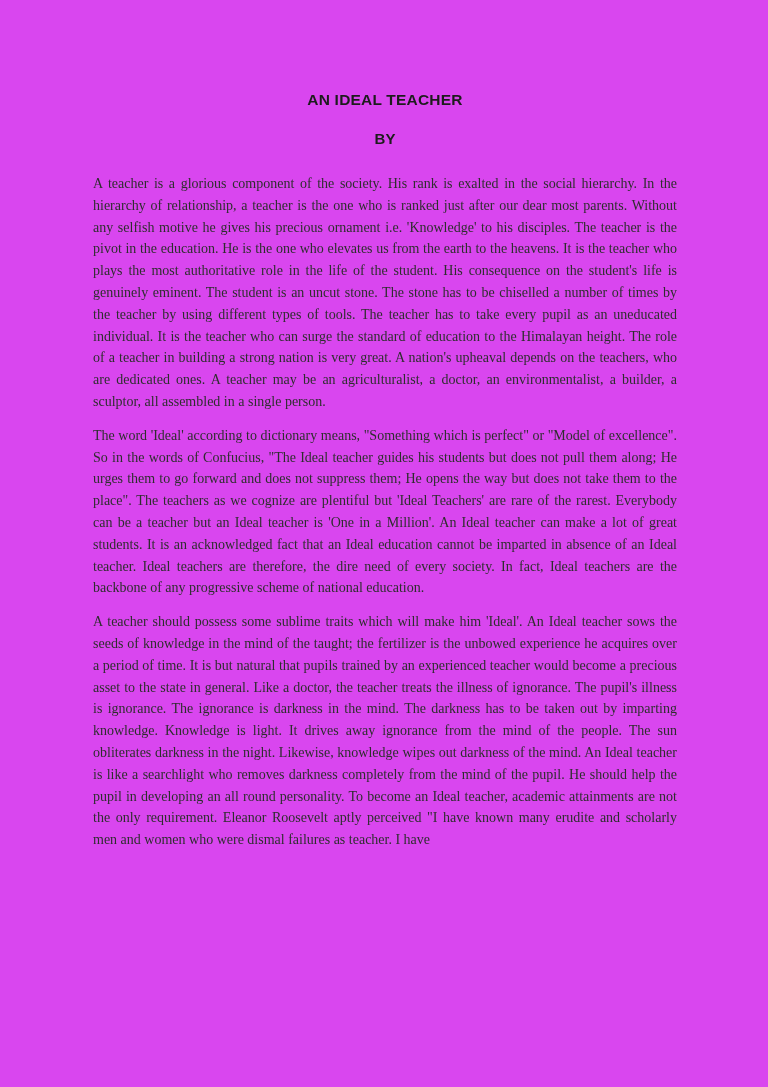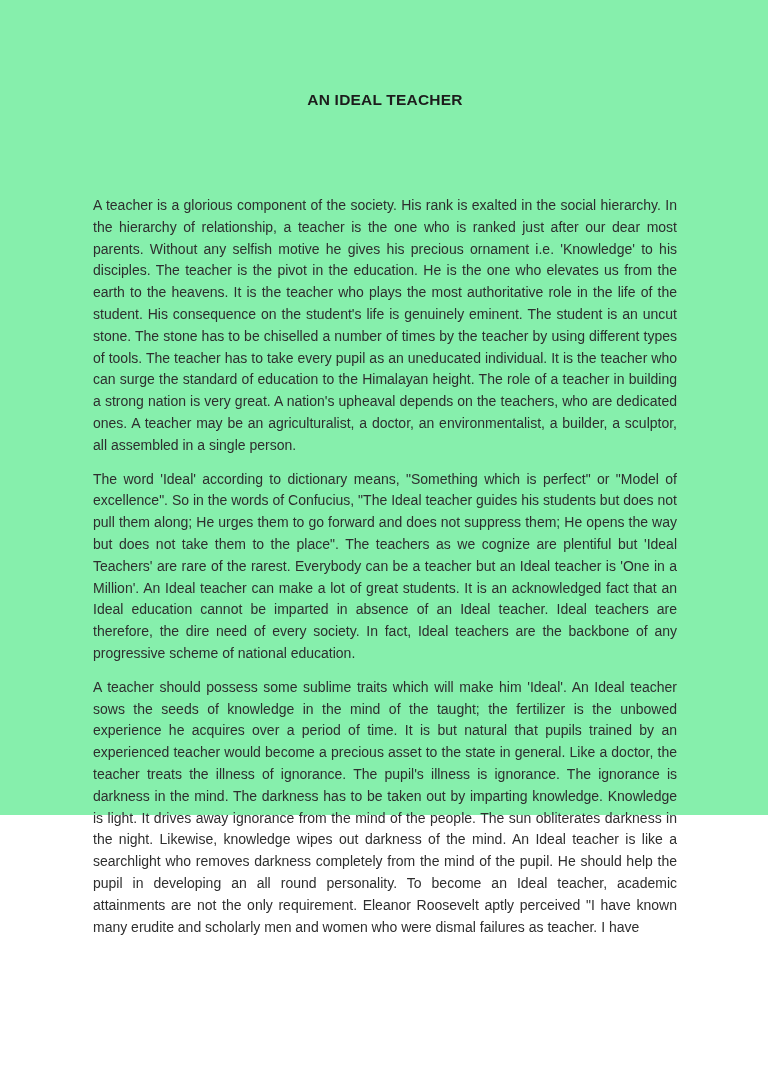--- a/index.html
+++ b/index.html
@@ -9,23 +9,23 @@
   }
   body {
     width: 768px;
     height: 1087px;
     overflow: hidden;
     font-family: "Liberation Sans", sans-serif;
   }
   .page {
     box-sizing: border-box;
     width: 768px;
-    height: 815px;
+    height: 1087px;
     padding: 92px 91px 0 93px;
-    background: #86efac;
+    background: #d946ef;
   }
   .doc-title {
     margin: 0;
     font-size: 15.5px;
     font-weight: 700;
     text-align: center;
     color: #1c1c1c;
     letter-spacing: 0.2px;
     line-height: 16px;
   }
@@ -40,36 +40,38 @@
   .author {
     margin: 22px 0 0 0;
     font-size: 15.5px;
     font-weight: 700;
     text-align: center;
     color: #1c1c1c;
     letter-spacing: 0.2px;
     line-height: 16px;
   }
   .doc-body {
-    margin-top: 87px;
+    margin-top: 26px;
+    font-family: Liberation Serif, serif;
   }
   .doc-body p {
     margin: 0 0 12px 0;
     font-size: 14px;
     line-height: 21.8px;
     text-align: justify;
     color: #2e2e2e;
   }
 </style>
 </head>
 <body>
 
 <div class="page">
   <h1 class="doc-title">AN IDEAL TEACHER</h1>
 
+  <div class="byline">BY</div>
 
 
   <div class="doc-body">
     <p>A teacher is a glorious component of the society. His rank is exalted in the social hierarchy. In the hierarchy of relationship, a teacher is the one who is ranked just after our dear most parents. Without any selfish motive he gives his precious ornament i.e. 'Knowledge' to his disciples. The teacher is the pivot in the education. He is the one who elevates us from the earth to the heavens. It is the teacher who plays the most authoritative role in the life of the student. His consequence on the student's life is genuinely eminent. The student is an uncut stone. The stone has to be chiselled a number of times by the teacher by using different types of tools. The teacher has to take every pupil as an uneducated individual. It is the teacher who can surge the standard of education to the Himalayan height. The role of a teacher in building a strong nation is very great. A nation's upheaval depends on the teachers, who are dedicated ones. A teacher may be an agriculturalist, a doctor, an environmentalist, a builder, a sculptor, all assembled in a single person.</p>
     <p>The word 'Ideal' according to dictionary means, "Something which is perfect" or "Model of excellence". So in the words of Confucius, "The Ideal teacher guides his students but does not pull them along; He urges them to go forward and does not suppress them; He opens the way but does not take them to the place". The teachers as we cognize are plentiful but 'Ideal Teachers' are rare of the rarest. Everybody can be a teacher but an Ideal teacher is 'One in a Million'. An Ideal teacher can make a lot of great students. It is an acknowledged fact that an Ideal education cannot be imparted in absence of an Ideal teacher. Ideal teachers are therefore, the dire need of every society. In fact, Ideal teachers are the backbone of any progressive scheme of national education.</p>
     <p>A teacher should possess some sublime traits which will make him 'Ideal'. An Ideal teacher sows the seeds of knowledge in the mind of the taught; the fertilizer is the unbowed experience he acquires over a period of time. It is but natural that pupils trained by an experienced teacher would become a precious asset to the state in general. Like a doctor, the teacher treats the illness of ignorance. The pupil's illness is ignorance. The ignorance is darkness in the mind. The darkness has to be taken out by imparting knowledge. Knowledge is light. It drives away ignorance from the mind of the people. The sun obliterates darkness in the night. Likewise, knowledge wipes out darkness of the mind. An Ideal teacher is like a searchlight who removes darkness completely from the mind of the pupil. He should help the pupil in developing an all round personality. To become an Ideal teacher, academic attainments are not the only requirement. Eleanor Roosevelt aptly perceived "I have known many erudite and scholarly men and women who were dismal failures as teacher. I have</p>
   </div>
 </div>
 
 </body></html>

